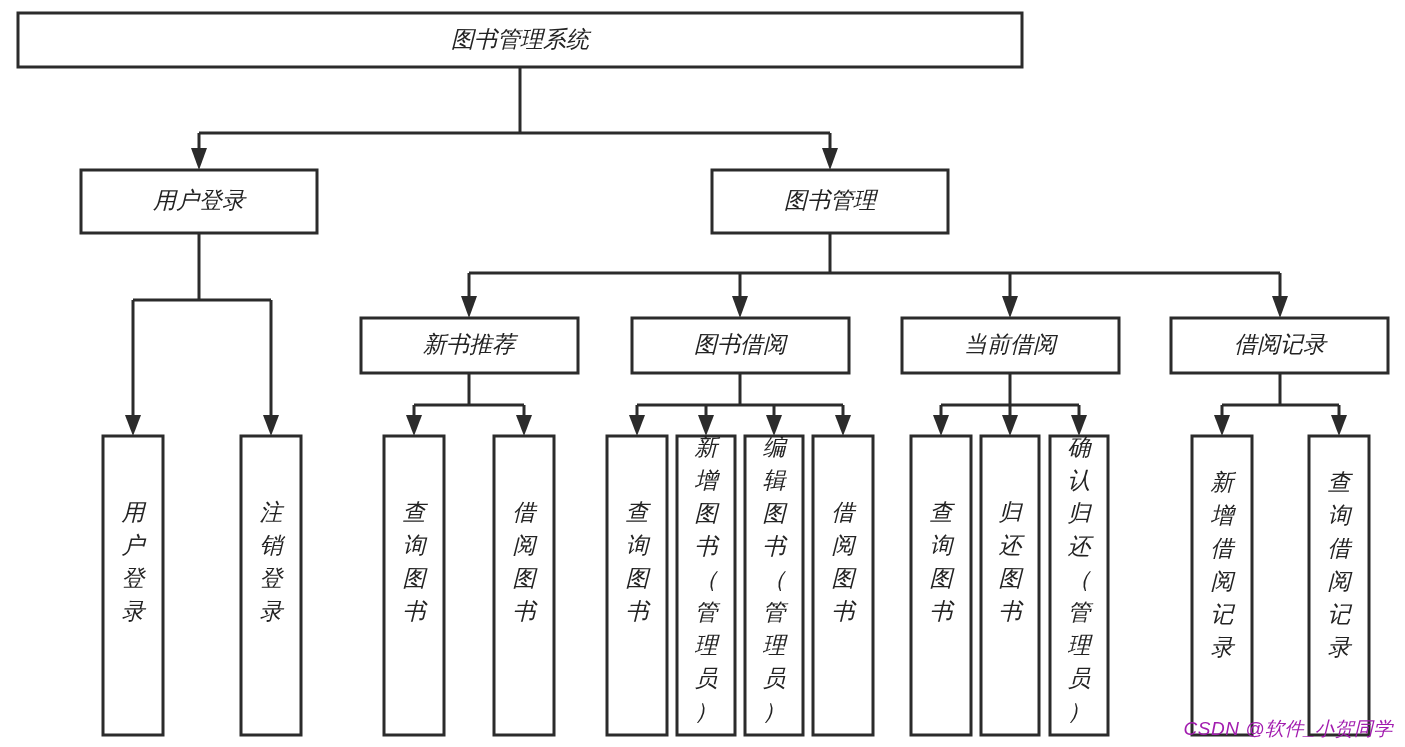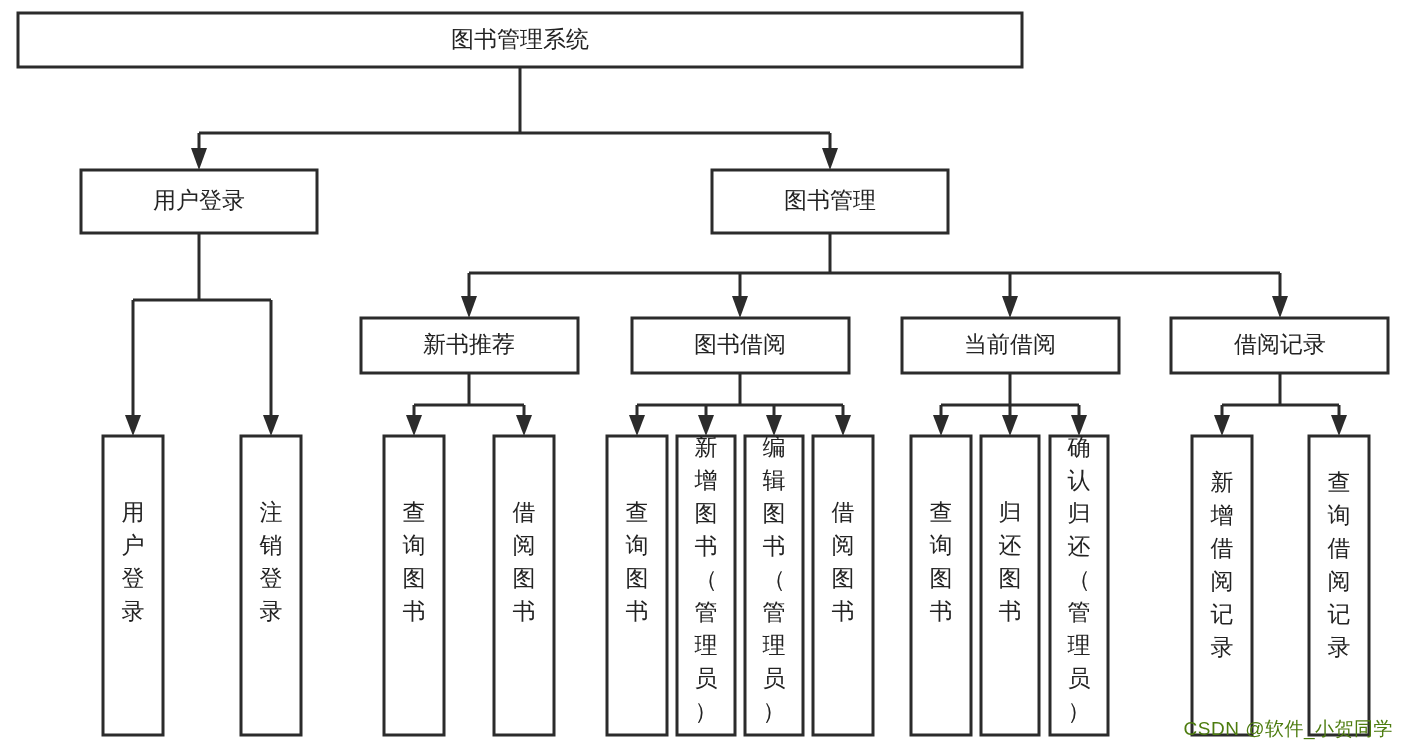--- a/index.html
+++ b/index.html
@@ -14,20 +14,21 @@
     position: relative;
     overflow: hidden;
     font-family: "Liberation Sans", "DejaVu Sans", sans-serif;
   }
   #diagram-root {
     position: absolute;
     left: 0;
     top: 0;
     width: 1405px;
     height: 747px;
+    font-style: italic;
   }
   svg.diagram {
     display: block;
     width: 1405px;
     height: 747px;
   }
   .node-box {
     fill: #ffffff;
     stroke: #2b2b2b;
     stroke-width: 3;
@@ -54,21 +55,21 @@
   .arrow-head {
     fill: #2b2b2b;
     stroke: none;
   }
   .watermark-text {
     position: absolute;
     right: 12px;
     bottom: 5px;
     font-family: "Liberation Sans", "DejaVu Sans", sans-serif;
     font-size: 19px;
-    color: #4d7c0f;
+    color: #a21caf;
     white-space: nowrap;
     letter-spacing: 0.5px;
     user-select: none;
   }
 </style>
 </head>
 <body>
 
 <div id="diagram-root">
   <svg class="diagram" viewBox="0 0 1405 747" xmlns="http://www.w3.org/2000/svg">

